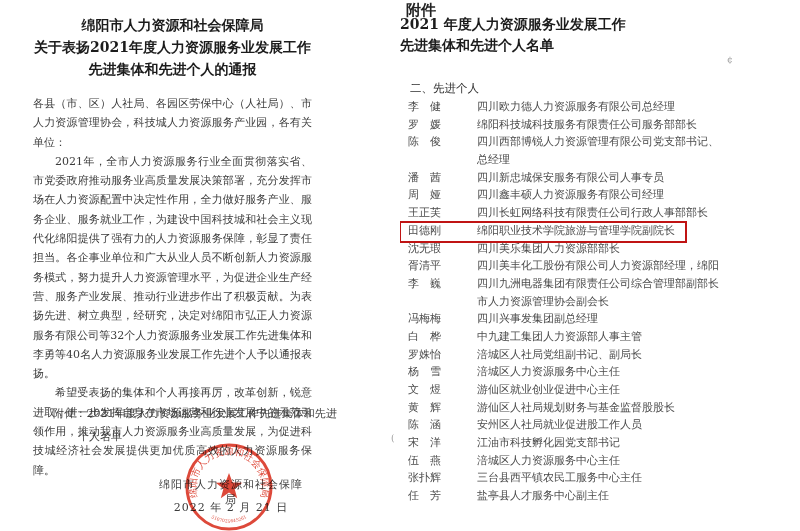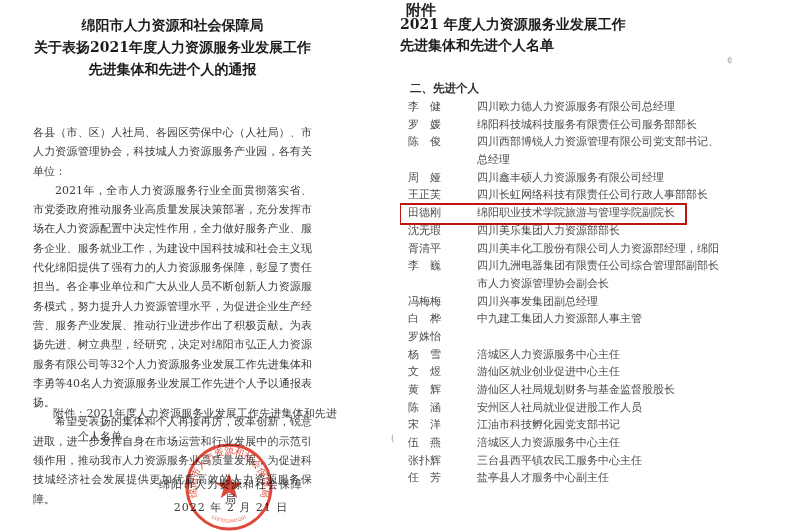--- a/index.html
+++ b/index.html
@@ -12,38 +12,38 @@
   .page{position:absolute;top:0;height:531px;width:400px;overflow:hidden;}
   #page-left{left:0;}
   #page-right{left:400px;}
 
   
   .doc-title{position:absolute;top:14px;left:0;width:345px;text-align:center;
     font-weight:bold;color:#1c1c1c;font-size:14px;line-height:22px;}
   .doc-body{position:absolute;top:94px;left:33px;width:279px;
     font-size:11px;line-height:19.3px;text-align:justify;color:#3c3c3c;}
   .doc-body p{margin:0;text-indent:2em;}
-  .doc-body p.salutation{text-indent:0;margin-top:29px;}
+  .doc-body p.salutation{text-indent:0;}
   .attachment-line{position:absolute;top:402px;left:53px;width:259px;
     font-size:11px;line-height:23px;color:#3c3c3c;
     padding-left:25px;text-indent:-25px;text-align:justify;}
   .sig-org{position:absolute;top:477px;left:156px;width:150px;text-align:center;
     font-size:11px;color:#3c3c3c;letter-spacing:1px;}
   .sig-date{position:absolute;top:500px;left:156px;width:150px;text-align:center;
     font-size:11px;color:#3c3c3c;letter-spacing:1px;}
   .seal{position:absolute;left:174px;top:432px;width:110px;height:110px;
     opacity:.88;mix-blend-mode:multiply;pointer-events:none;}
   .artifact{position:absolute;font-size:9px;color:#9a9a9a;}
 
   
   .attach-header{position:absolute;top:1px;left:6px;font-weight:bold;
     font-size:15px;color:#222;}
   .list-title{position:absolute;top:14px;left:0;width:332px;text-align:left;
     font-weight:bold;color:#1c1c1c;font-size:14px;line-height:21px;}
-  .section-heading{position:absolute;top:81px;left:10px;font-weight:bold;
+  .section-heading{position:absolute;top:81px;left:10px;font-weight:normal;
     font-size:11.5px;color:#2e2e2e;text-align:center;}
   .personnel{position:absolute;top:99px;left:8px;width:385px;font-size:11px;color:#4a4a4a;}
   .row{position:relative;height:17.7px;display:flex;align-items:flex-start;}
   .row .nm{display:inline-block;width:45px;flex:0 0 45px;}
   .row .tt{display:inline-block;margin-left:24px;white-space:nowrap;}
   .row.hl::after{content:'';position:absolute;left:-9px;top:-2px;width:284px;height:18px;
     border:2px solid var(--hl,#c01414);pointer-events:none;}
 </style>
 </head>
 <body>
@@ -105,20 +105,24 @@
       </div>
       <div class="row">
         <span class="nm">陈　俊</span>
         <span class="tt">四川西部博锐人力资源管理有限公司党支部书记、</span>
       </div>
       <div class="row">
         <span class="nm"></span>
         <span class="tt">总经理</span>
       </div>
       <div class="row">
+        <span class="nm">潘　茜</span>
+        <span class="tt">四川新忠城保安服务有限公司人事专员</span>
+      </div>
+      <div class="row">
         <span class="nm">周　娅</span>
         <span class="tt">四川鑫丰硕人力资源服务有限公司经理</span>
       </div>
       <div class="row">
         <span class="nm">王正芙</span>
         <span class="tt">四川长虹网络科技有限责任公司行政人事部部长</span>
       </div>
       <div class="row hl">
         <span class="nm">田德刚</span>
         <span class="tt">绵阳职业技术学院旅游与管理学院副院长</span>
@@ -142,20 +146,21 @@
       <div class="row">
         <span class="nm">冯梅梅</span>
         <span class="tt">四川兴事发集团副总经理</span>
       </div>
       <div class="row">
         <span class="nm">白　桦</span>
         <span class="tt">中九建工集团人力资源部人事主管</span>
       </div>
       <div class="row">
         <span class="nm">罗姝怡</span>
+        <span class="tt">涪城区人社局党组副书记、副局长</span>
       </div>
       <div class="row">
         <span class="nm">杨　雪</span>
         <span class="tt">涪城区人力资源服务中心主任</span>
       </div>
       <div class="row">
         <span class="nm">文　煜</span>
         <span class="tt">游仙区就业创业促进中心主任</span>
       </div>
       <div class="row">

